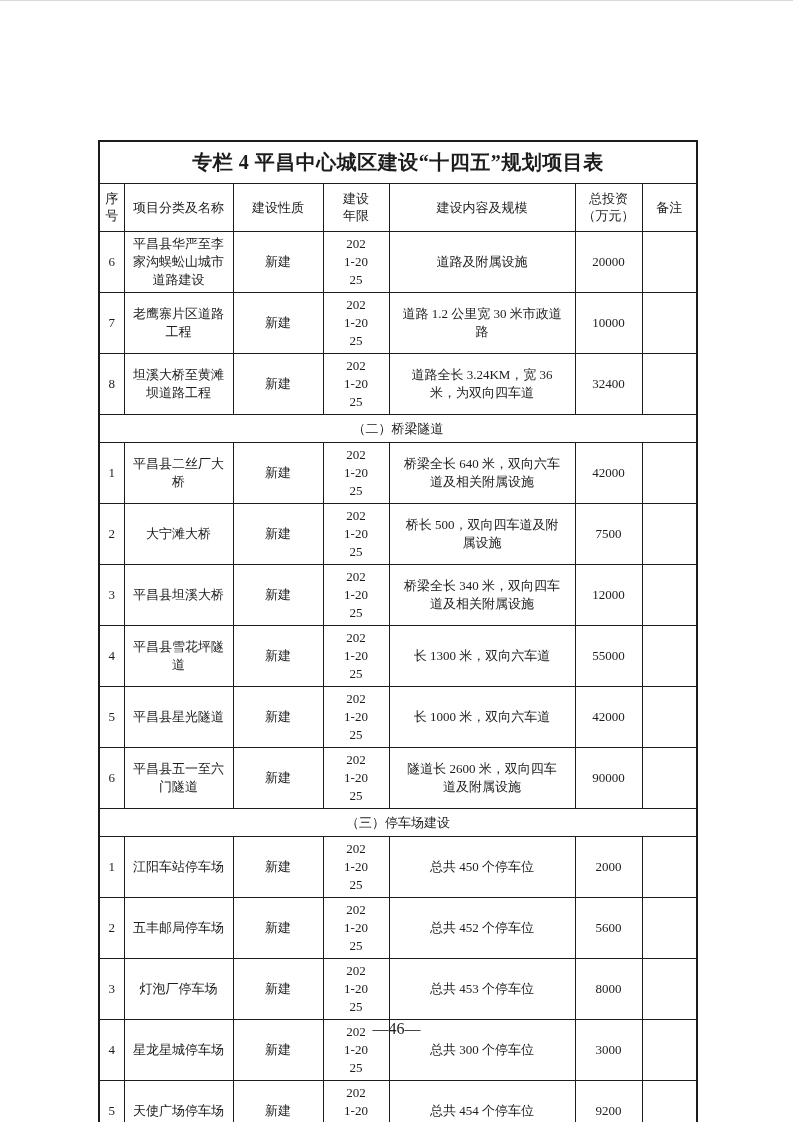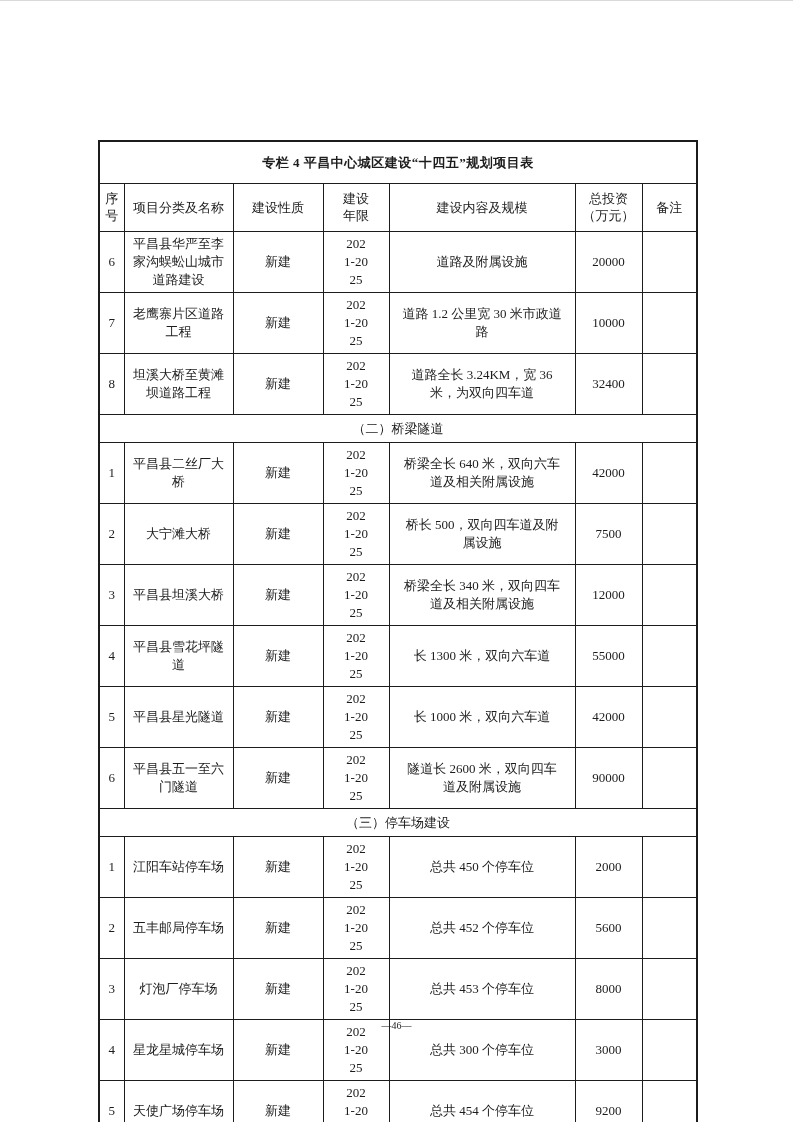--- a/index.html
+++ b/index.html
@@ -36,21 +36,21 @@
     text-align: center;
     vertical-align: middle;
     font-size: 13px;
     line-height: 17px;
     font-weight: normal;
     padding: 3px 4px;
     word-wrap: break-word;
   }
   tr.title-row th {
     height: 42px;
-    font-size: 13px;
+    font-size: 20px;
     font-weight: bold;
     letter-spacing: 0.5px;
   }
   tr.header-row th {
     height: 48px;
     white-space: pre-line;
   }
   col.c-no     { width: 25px; }
   col.c-name   { width: 109px; }
   col.c-nature { width: 90px; }
@@ -65,21 +65,21 @@
   tr.section-row td {
     height: 28px;
     padding: 2px 8px;
   }
   .page-footer {
     position: absolute;
     top: 1020px;
     left: 0;
     width: 793px;
     text-align: center;
-    font-size: 10px;
+    font-size: 16px;
     color: #1c1c1c;
   }
 </style>
 </head>
 <body>
 
 <div class="page-top-edge"></div>
 
 <div class="table-wrap">
   <table class="plan-table">

